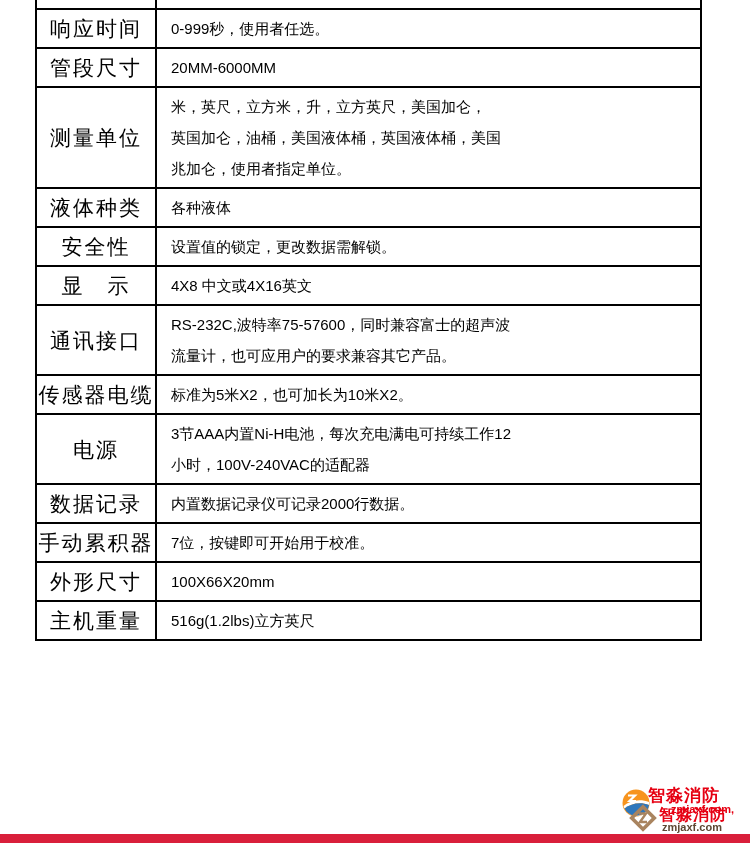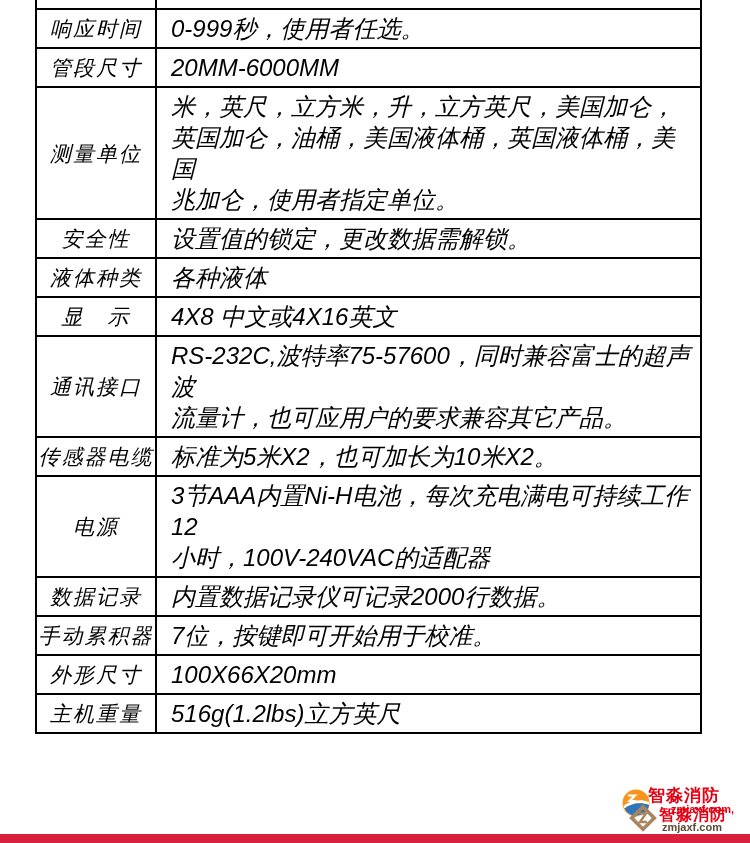--- a/index.html
+++ b/index.html
@@ -5,31 +5,31 @@
   html,body{margin:0;padding:0;}
   body{
     width:750px;height:843px;position:relative;overflow:hidden;
     background:#ffffff;
     font-family:"Liberation Sans","DejaVu Sans",sans-serif;
     color:#000;
   }
   
   .spec-table{
     position:absolute;left:35px;top:0;
-    width:667px;border-collapse:collapse;table-layout:fixed;font-style:italic;
+    width:667px;border-collapse:collapse;table-layout:fixed;
   }
   .spec-table td{border:2px solid #000;vertical-align:middle;}
   tr.partial-row td{border-top:none;height:8px;padding:0;}
   td.lbl{
     width:120px;text-align:center;
     font-size:21px;letter-spacing:2px;line-height:31px;
     padding:3px 1px;
   }
   td.val{
-    font-size:24px;line-height:31px;
+    font-size:15px;line-height:31px;
     padding:3px 10px 3px 14px;
     white-space:pre-line;
   }
   
   .watermark{position:absolute;left:615px;top:782px;width:135px;height:56px;text-decoration:underline;}
   .watermark *{position:absolute;}
   .wm-circle{left:7px;top:7px;width:28px;height:28px;}
   .wm-name1{left:33px;top:2px;font-size:17px;font-weight:bold;color:#e60012;letter-spacing:1px;white-space:nowrap;}
   .wm-domain1{left:36px;top:21px;font-size:11px;font-weight:bold;color:#e60012;white-space:nowrap;margin-left:20px;}
   .wm-diamond{left:13px;top:21px;width:30px;height:30px;}
@@ -62,26 +62,26 @@
       <td class="lbl">管段尺寸</td>
       <td class="val">20MM-6000MM</td>
     </tr>
     <tr>
       <td class="lbl">测量单位</td>
       <td class="val">米，英尺，立方米，升，立方英尺，美国加仑，
 英国加仑，油桶，美国液体桶，英国液体桶，美国
 兆加仑，使用者指定单位。</td>
     </tr>
     <tr>
+      <td class="lbl">液体种类</td>
+      <td class="val">各种液体</td>
+    </tr>
+    <tr>
       <td class="lbl">安全性</td>
       <td class="val">设置值的锁定，更改数据需解锁。</td>
-    </tr>
-    <tr>
-      <td class="lbl">液体种类</td>
-      <td class="val">各种液体</td>
     </tr>
     <tr>
       <td class="lbl">显　示</td>
       <td class="val">4X8 中文或4X16英文</td>
     </tr>
     <tr>
       <td class="lbl">通讯接口</td>
       <td class="val">RS-232C,波特率75-57600，同时兼容富士的超声波
 流量计，也可应用户的要求兼容其它产品。</td>
     </tr>

